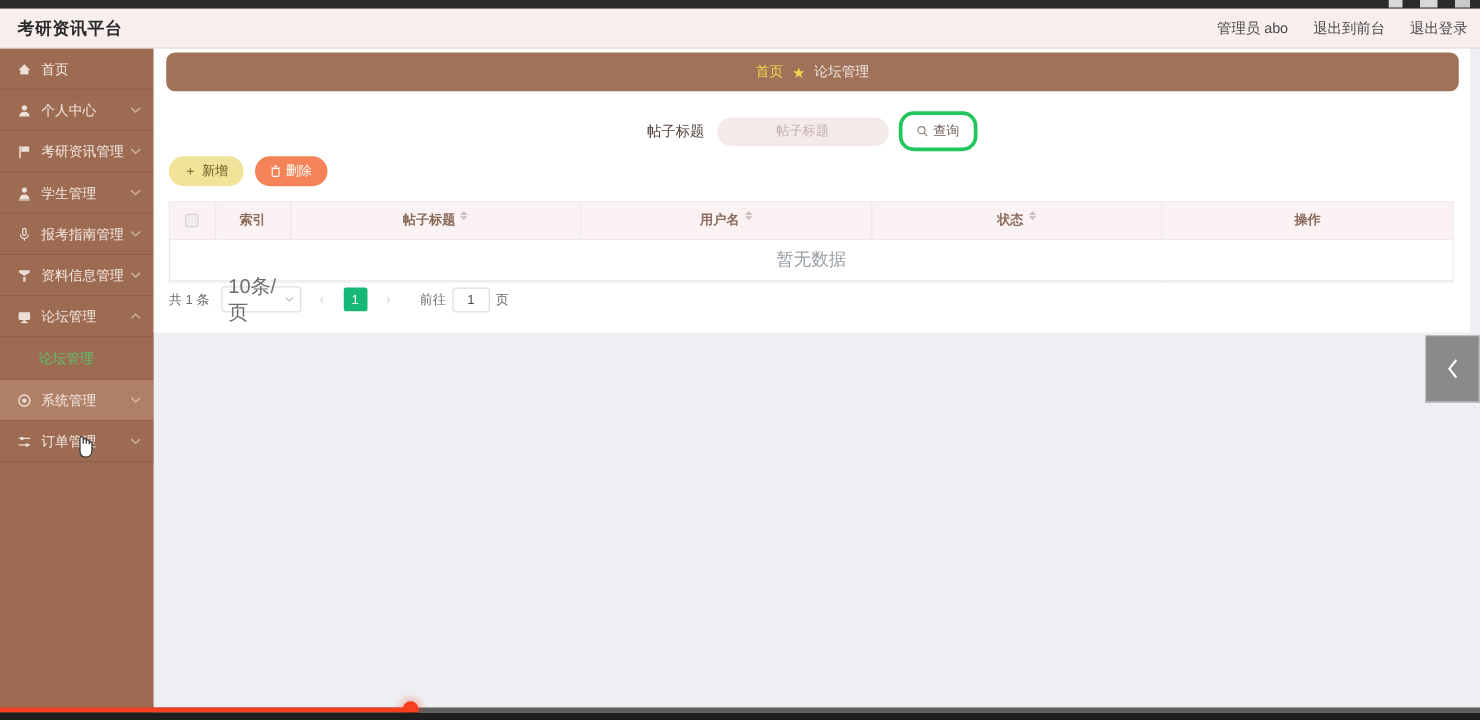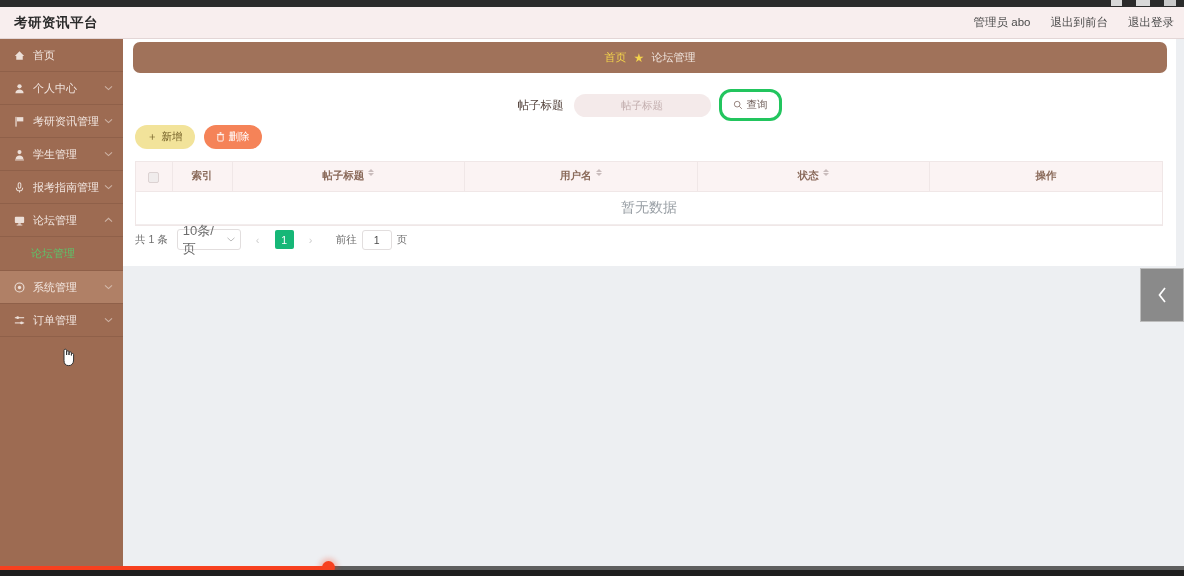--- a/index.html
+++ b/index.html
@@ -193,21 +193,21 @@
   .pager {
     position: absolute; top: 190px; left: 12px;
     display: flex; align-items: center; gap: 9px;
     font-size: 10.5px; color: #6d6d6d;
   }
   .pg-total { white-space: nowrap; }
   .pg-select {
     width: 64px; height: 21px;
     border: 1px solid #e2dede; border-radius: 3px; background: #fff;
     display: flex; align-items: center; padding: 0 5px;
-    font-size: 13px; color: #6d6d6d; cursor: pointer;
+    font-size: 16px; color: #6d6d6d; cursor: pointer;
   }
   .pg-select .sel-val { flex: 1 1 auto; }
   .pg-arrow {
     width: 16px; height: 18px;
     display: inline-flex; align-items: center; justify-content: center;
     color: #cfcfcf; cursor: pointer; font-size: 11px;
   }
   .pg-page {
     min-width: 19px; height: 19px; padding: 0 4px;
     background: #16b777; color: #fff;
@@ -338,20 +338,34 @@
       </div>
       <div class="menu-item">
         <span class="mi-icon">
           <svg width="13" height="13" viewBox="0 0 14 14">
             <rect x="5.6" y="1.8" width="2.8" height="6" rx="1.4" fill="none" stroke="#ecdfd8" stroke-width="1.1"></rect>
             <path d="M3.6 7.2 a3.4 3.4 0 0 0 6.8 0" fill="none" stroke="#ecdfd8" stroke-width="1.1"></path>
             <line x1="7" y1="10.6" x2="7" y2="12.4" stroke="#ecdfd8" stroke-width="1.1"></line>
           </svg>
         </span>
         <span class="mi-label">报考指南管理</span>
+        <span class="mi-arrow">
+          <svg width="9" height="6" viewBox="0 0 9 6">
+            <path d="M1 1.3 L4.5 4.6 L8 1.3" fill="none" stroke="#e7d8d0" stroke-width="1.1"></path>
+          </svg>
+        </span>
+      </div>
+      <div class="menu-item">
+        <span class="mi-icon">
+          <svg width="13" height="13" viewBox="0 0 14 14">
+            <path d="M2.4 2.4 h9.2 v2 l-4.6 3 l-4.6 -3 Z" fill="#ecdfd8"></path>
+            <rect x="6" y="8.2" width="2" height="4" fill="#ecdfd8"></rect>
+          </svg>
+        </span>
+        <span class="mi-label">资料信息管理</span>
         <span class="mi-arrow">
           <svg width="9" height="6" viewBox="0 0 9 6">
             <path d="M1 1.3 L4.5 4.6 L8 1.3" fill="none" stroke="#e7d8d0" stroke-width="1.1"></path>
           </svg>
         </span>
       </div>
       <div class="menu-item">
         <span class="mi-icon">
           <svg width="13" height="13" viewBox="0 0 14 14">
             <rect x="2" y="3" width="10" height="6.6" rx="1" fill="#ecdfd8"></rect>

